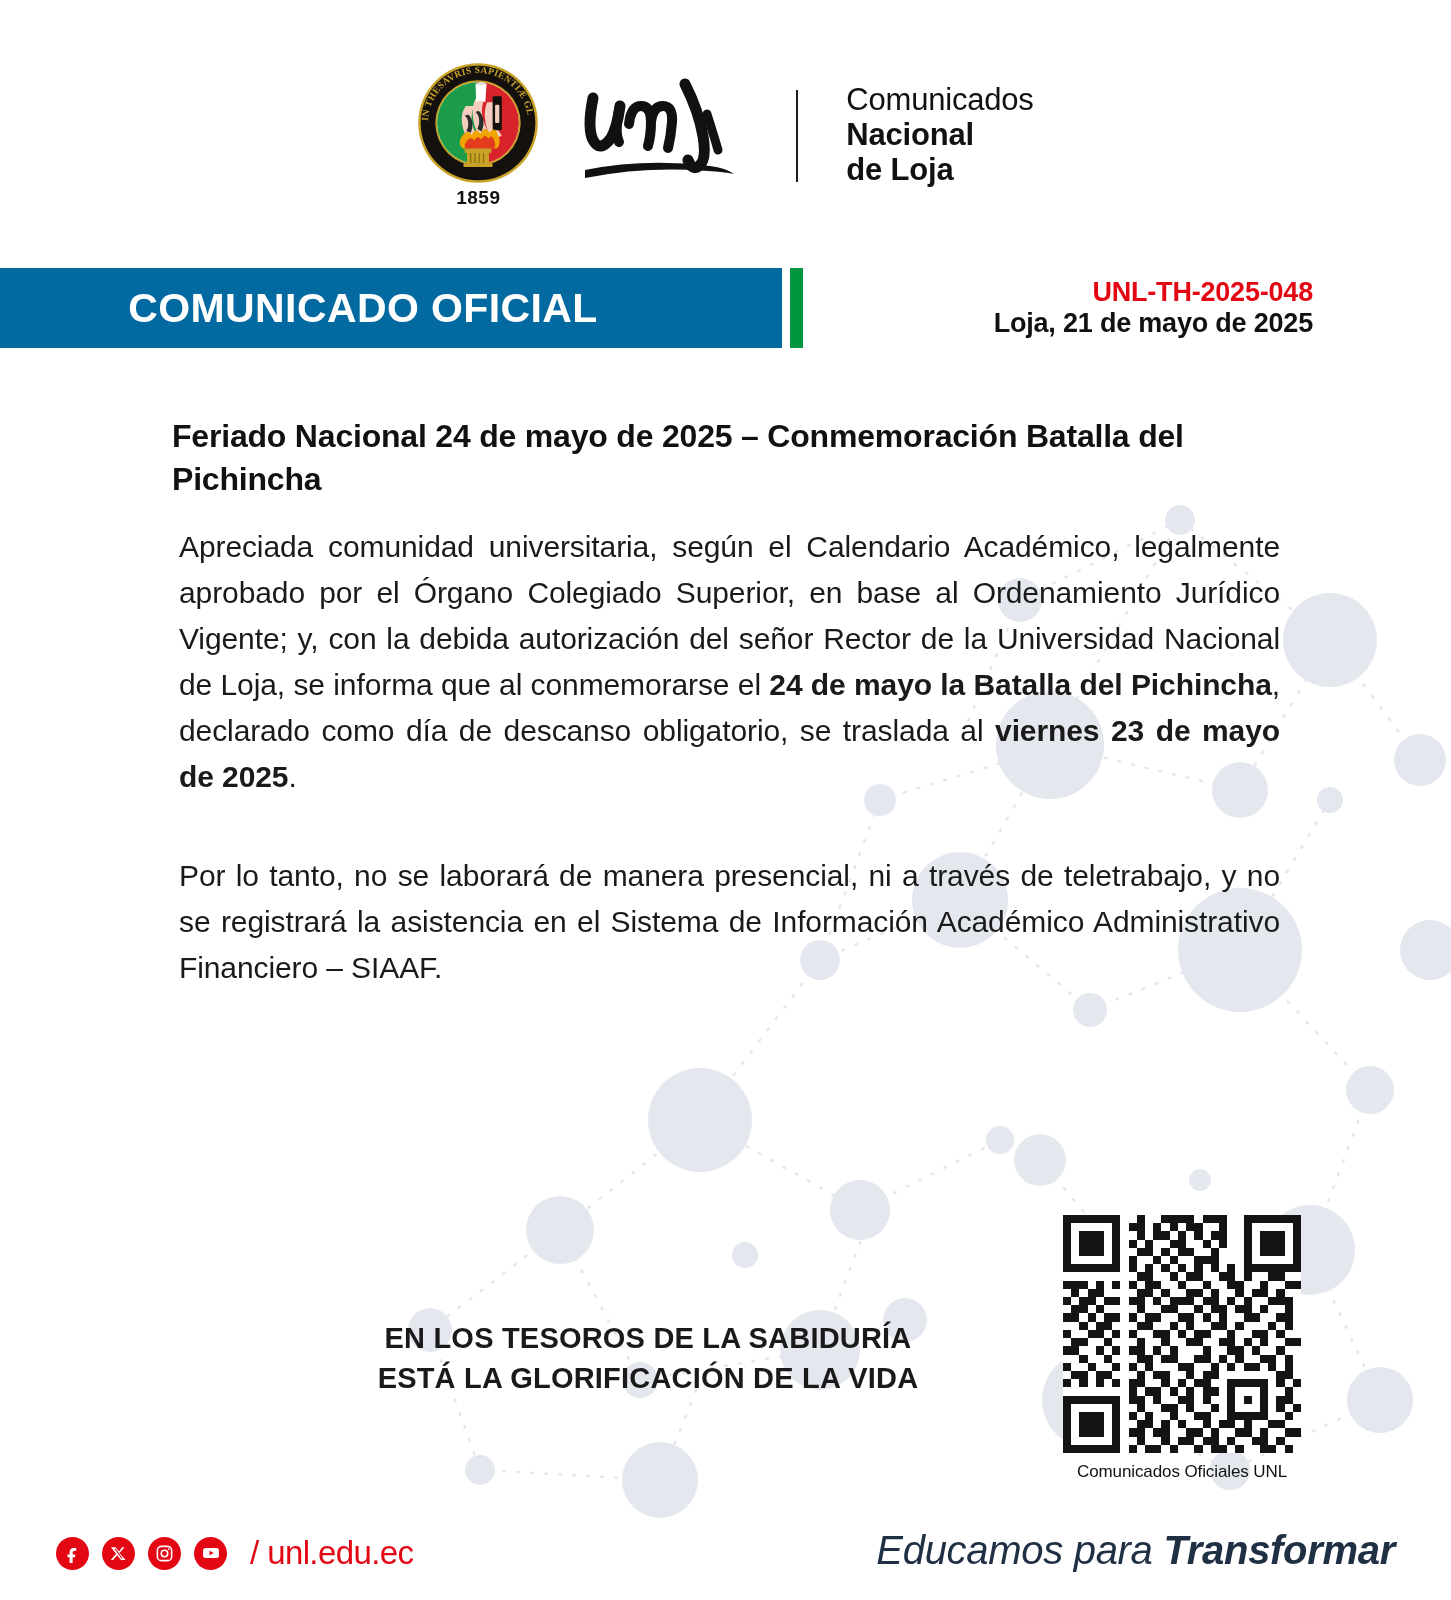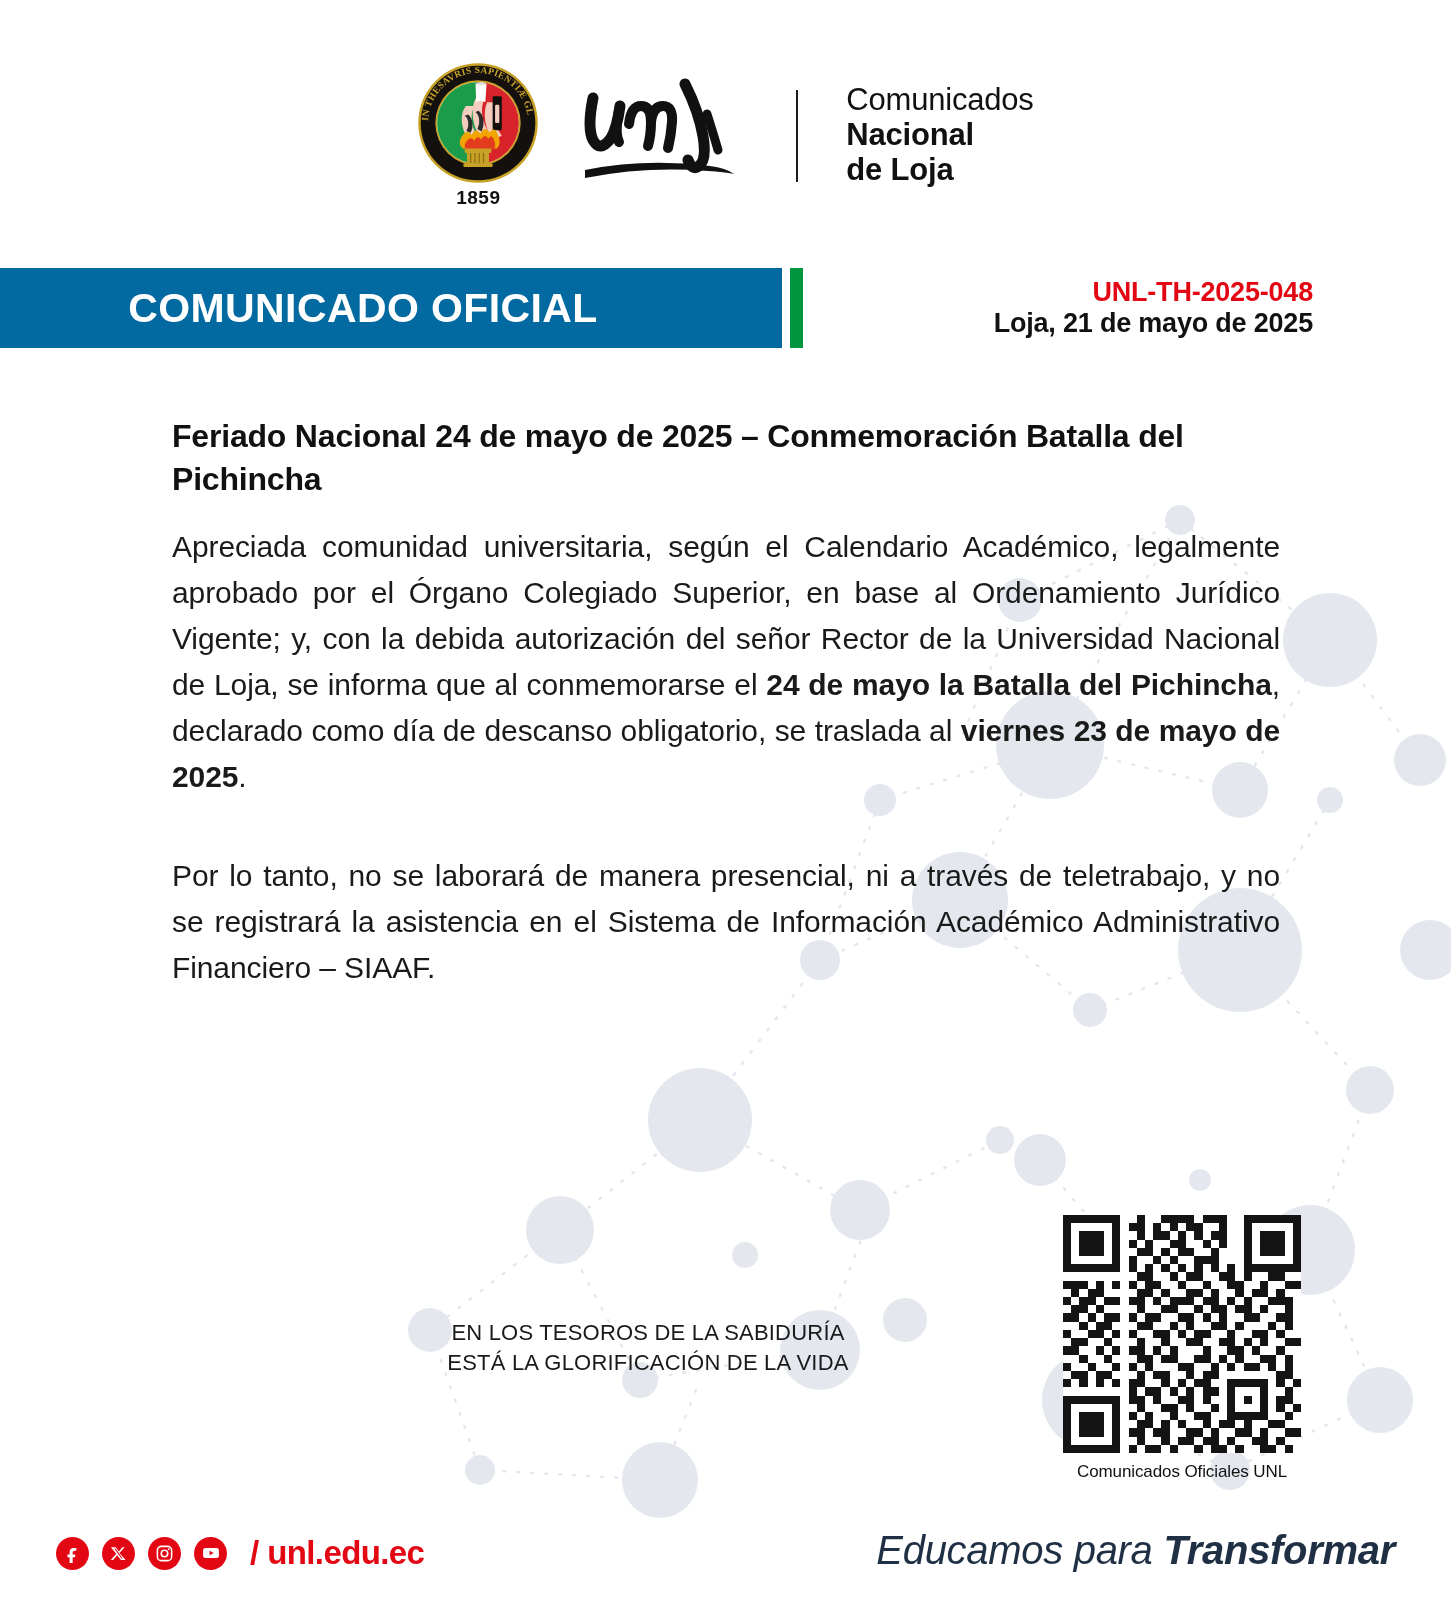--- a/index.html
+++ b/index.html
@@ -143,20 +143,21 @@
     letter-spacing: -0.2px;
     margin-bottom: 24px;
   }
   .para {
     font-size: 30px;
     font-weight: 300;
     color: #1a1a1a;
     line-height: 1.53;
     text-align: justify;
     letter-spacing: -0.1px;
+    margin-left: 7px;
   }
   .para b { font-weight: bold; }
   .para + .para { margin-top: 54px; }
 
   .signature {
     position: absolute;
     left: 172px;
     top: 1086px;
     width: 1108px;
     text-align: center;
@@ -169,22 +170,22 @@
 
   
   .motto {
     position: absolute;
     left: 172px;
     top: 1318px;
     width: 1000px;
     text-align: center;
     z-index: 3;
     color: #1a1a1a;
-    font-size: 22px;
-    font-weight: normal;
+    font-size: 29px;
+    font-weight: bold;
     line-height: 1.38;
     letter-spacing: 0.2px;
     transform: translateX(-24px);
   }
 
   
   .qr-block {
     position: absolute;
     left: 1063px;
     top: 1215px;
@@ -228,21 +229,21 @@
     background: #e30613;
     display: flex;
     align-items: center;
     justify-content: center;
     flex: 0 0 auto;
   }
   .site-url {
     margin-left: 10px;
     color: #e30613;
     font-size: 33px;
-    font-weight: bold;
+    font-weight: normal;
     letter-spacing: -0.6px;
   }
   .tagline {
     position: absolute;
     right: 56px;
     bottom: 27px;
     font-size: 40px;
     font-style: italic;
     color: #1f3045;
     letter-spacing: -0.3px;

